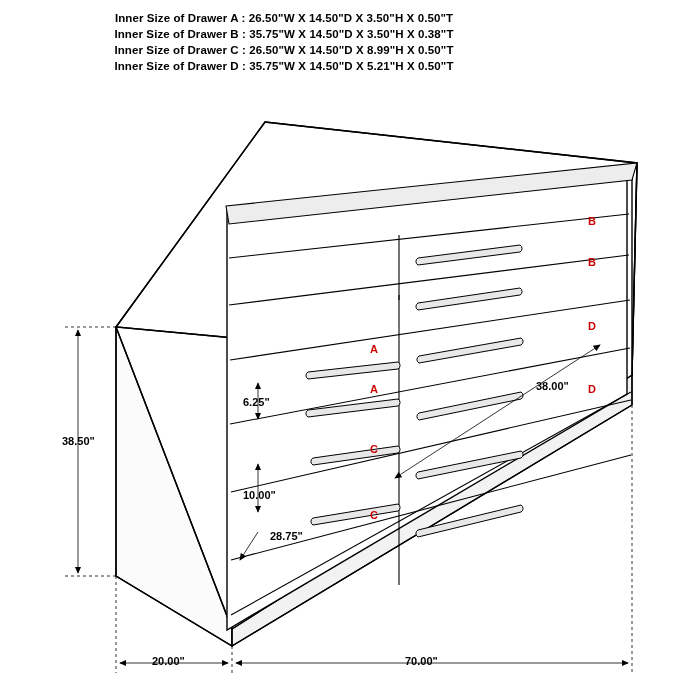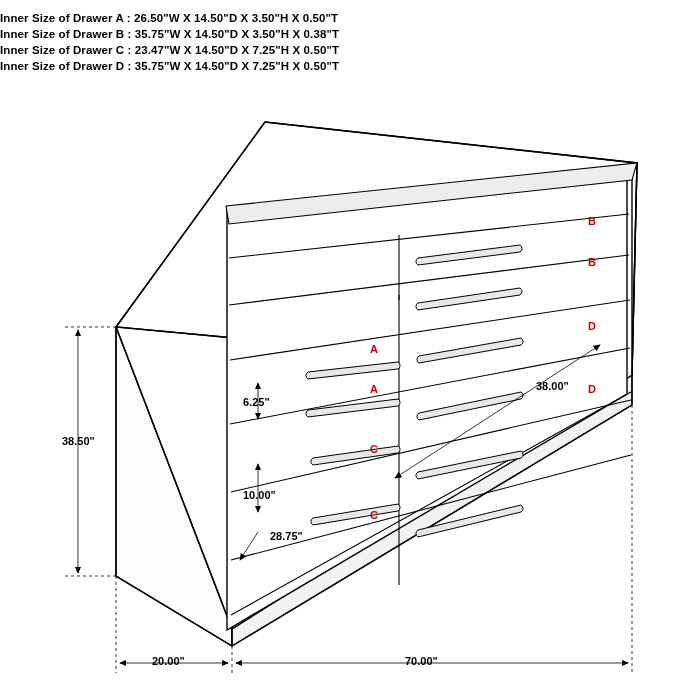--- a/index.html
+++ b/index.html
@@ -15,21 +15,21 @@
     width: 700px;
     height: 700px;
     background: #ffffff;
     overflow: hidden;
   }
   .spec-block {
     position: absolute;
     left: 0;
     top: 10px;
     width: 568px;
-    text-align: left;
+    text-align: center;
   }
   .spec-line {
     font-size: 11.5px;
     font-weight: bold;
     color: #000000;
     line-height: 16px;
     letter-spacing: 0.1px;
     white-space: pre;
   }
   svg.diagram {
@@ -55,22 +55,22 @@
   }
 </style>
 </head>
 <body>
 
 <div id="page">
 
   <div class="spec-block">
     <div class="spec-line">Inner Size of Drawer A : 26.50"W X 14.50"D X 3.50"H X 0.50"T</div>
     <div class="spec-line">Inner Size of Drawer B : 35.75"W X 14.50"D X 3.50"H X 0.38"T</div>
-    <div class="spec-line">Inner Size of Drawer C : 23.47"W X 14.50"D X 7.25"H X 0.50"T</div>
-    <div class="spec-line">Inner Size of Drawer D : 35.75"W X 14.50"D X 7.25"H X 0.50"T</div>
+    <div class="spec-line">Inner Size of Drawer C : 26.50"W X 14.50"D X 8.99"H X 0.50"T</div>
+    <div class="spec-line">Inner Size of Drawer D : 35.75"W X 14.50"D X 5.21"H X 0.50"T</div>
   </div>
 
   <svg class="diagram" viewBox="0 0 700 700">
     <defs>
       <marker id="arrEnd" markerWidth="9" markerHeight="9" refX="8" refY="4" orient="auto">
         <path d="M0,0 L9,4 L0,8 z" fill="#000"></path>
       </marker>
       <marker id="arrStart" markerWidth="9" markerHeight="9" refX="1" refY="4" orient="auto">
         <path d="M9,0 L0,4 L9,8 z" fill="#000"></path>
       </marker>

